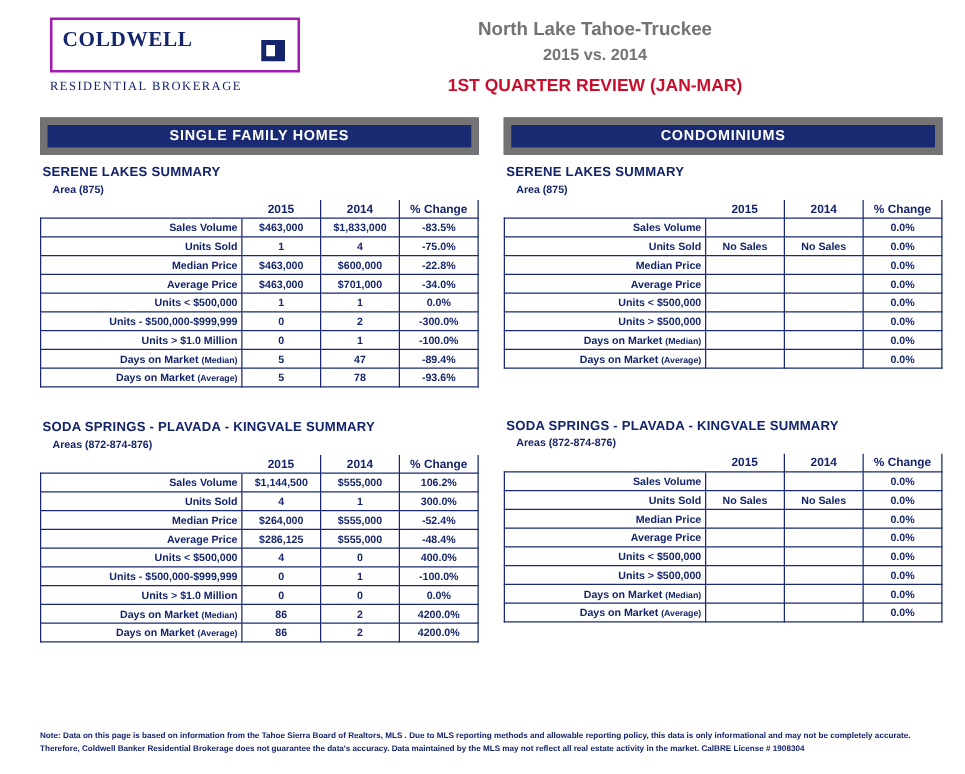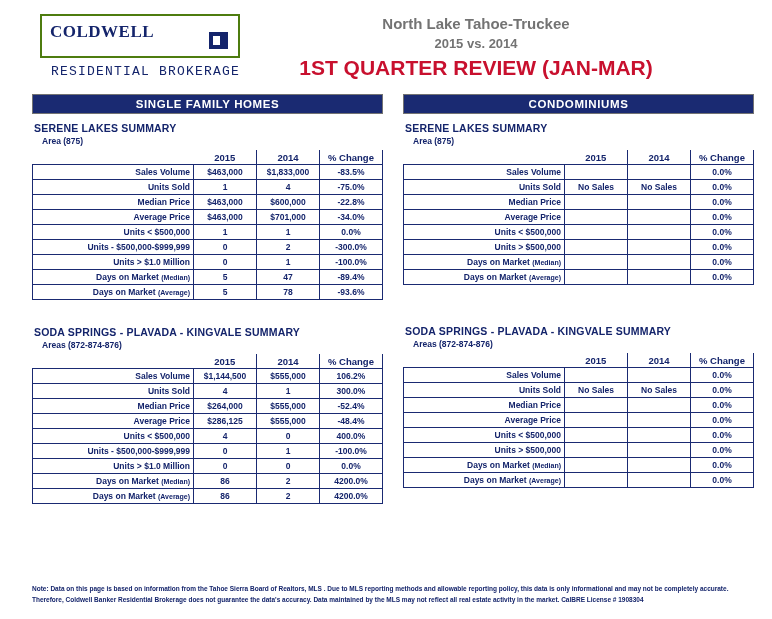--- a/index.html
+++ b/index.html
@@ -28,21 +28,21 @@
     display: flex;
     align-items: flex-start;
     padding: 14px 0 0 0;
   }
   .logo-wrap {
     width: 200px;
     margin-left: 40px;
     flex: 0 0 auto;
   }
   .logo-box {
-    border: 2px solid #4d7c0f;
+    border: 2px solid #a21caf;
     background: #ffffff;
     padding: 6px 8px 4px 8px;
     text-align: left;
     position: relative;
     height: 44px;
     box-sizing: border-box;
   }
   .logo-text {
     font-family: "Liberation Serif", serif;
     font-weight: bold;
@@ -62,23 +62,23 @@
   .logo-mark:after {
     content: "";
     position: absolute;
     left: 4px;
     top: 4px;
     width: 7px;
     height: 9px;
     background: #ffffff;
   }
   .logo-sub {
-    text-align: right;
-    font-family: Liberation Mono, monospace;
-    font-size: 13px;
+    text-align: left;
+    font-family: Liberation Serif, serif;
+    font-size: 10px;
     letter-spacing: 1.2px;
     color: #14246b;
     padding-top: 4px;
     border-top: 0;
     margin-top: 2px;
   }
 
   .titles {
     flex: 1 1 auto;
     text-align: center;
@@ -89,21 +89,21 @@
     font-weight: bold;
     font-size: 15px;
     line-height: 20px;
     color: #737373;
   }
   .title-line.small {
     font-size: 13px;
   }
   .title-red {
     font-weight: bold;
-    font-size: 21px;
+    font-size: 14px;
     color: #c8102e;
     line-height: 24px;
     padding-top: 2px;
   }
 
   
   .columns {
     display: flex;
     margin-top: 14px;
     padding: 0 18px 0 32px;
@@ -114,21 +114,21 @@
     min-width: 0;
   }
   .col-bar {
     background: #1a2a72;
     color: #ffffff;
     font-weight: bold;
     font-size: 11.5px;
     text-align: center;
     letter-spacing: 0.6px;
     padding: 3px 0 3px 0;
-    border: 1px solid #737373;
+    border: 6px solid #737373;
   }
   .section-title {
     font-weight: bold;
     font-size: 10.5px;
     color: #14246b;
     margin: 8px 0 2px 2px;
     letter-spacing: 0.2px;
   }
   .section-area {
     font-weight: bold;

